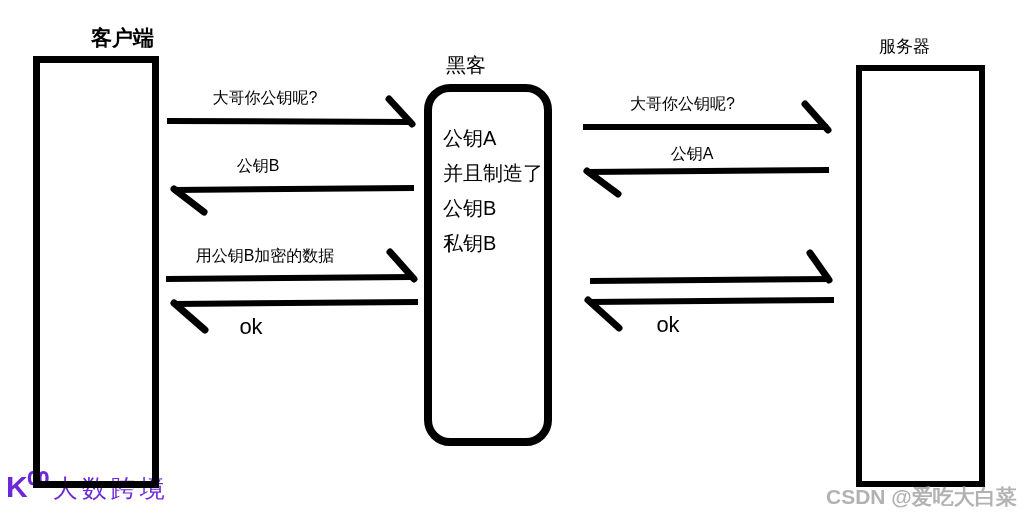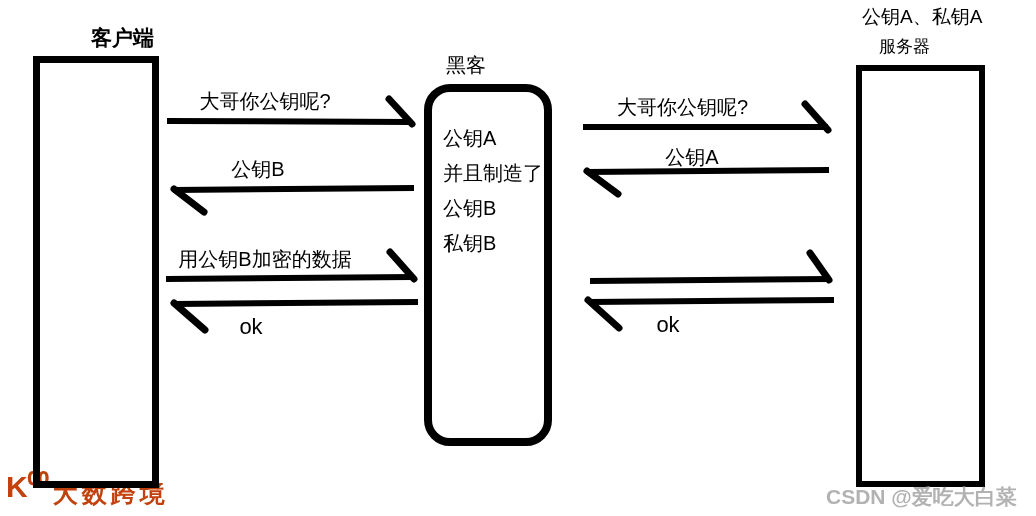--- a/index.html
+++ b/index.html
@@ -38,46 +38,46 @@
     position: absolute;
     left: 443px; top: 121px;
     width: 105px;
     font-size: 20px;
     line-height: 35px;
     z-index: 4;
   }
 
   .msg {
     position: absolute;
-    font-size: 20px;
+    font-size: 16px;
     text-align: center;
     white-space: nowrap;
     z-index: 4;
   }
   .msg-l1 { left: 190px; top: 88px;  width: 150px; }
   .msg-l2 { left: 203px; top: 156px; width: 110px; }
   .msg-l3 { left: 172px; top: 246px; width: 186px; }
   .msg-l4 { left: 221px; top: 314px; width: 60px; font-size: 22px; }
   .msg-r1 { left: 610px; top: 94px;  width: 145px; }
   .msg-r2 { left: 637px; top: 144px; width: 110px; }
   .msg-r3 { left: 604px; top: 250px; width: 190px; }
   .msg-r4 { left: 638px; top: 312px; width: 60px; font-size: 22px; }
 
   .watermark-left {
     position: absolute;
     left: 6px; top: 472px;
     z-index: 1;
-    color: #c2410c;
+    color: #6d28d9;
     display: flex;
     align-items: flex-start;
     gap: 4px;
     user-select: none;
   }
   .watermark-left .wm-logo { font-size: 30px; font-weight: bold; line-height: 30px; }
-  .watermark-left .wm-text { font-size: 25px; font-weight: bold; letter-spacing: 4px; margin-top: 5px; }
+  .watermark-left .wm-text { font-size: 25px; font-weight: normal; letter-spacing: 4px; }
   .watermark-right {
     position: absolute;
     left: 826px; top: 483px;
     z-index: 9;
     font-size: 21px;
     color: rgba(171,171,171,0.92);
     white-space: nowrap;
     user-select: none;
     font-weight: bold;
   }
@@ -127,21 +127,20 @@
       <line x1="588" y1="300" x2="619" y2="328" stroke-width="7" stroke-linecap="round"></line>
     </g>
   </svg>
 
   <div class="box client-box"></div>
   <div class="box hacker-box"></div>
   <div class="box server-box"></div>
 
   <div class="txt client-title">客户端</div>
   <div class="txt hacker-label">黑客</div>
-  <div class="txt server-note">公钥A、私钥A</div>
   <div class="txt server-title">服务器</div>
 
   <div class="hacker-content">
     <div>公钥A</div>
     <div>并且制造了</div>
     <div>公钥B</div>
     <div>私钥B</div>
   </div>
 
   <div class="msg msg-l1">大哥你公钥呢?</div>

